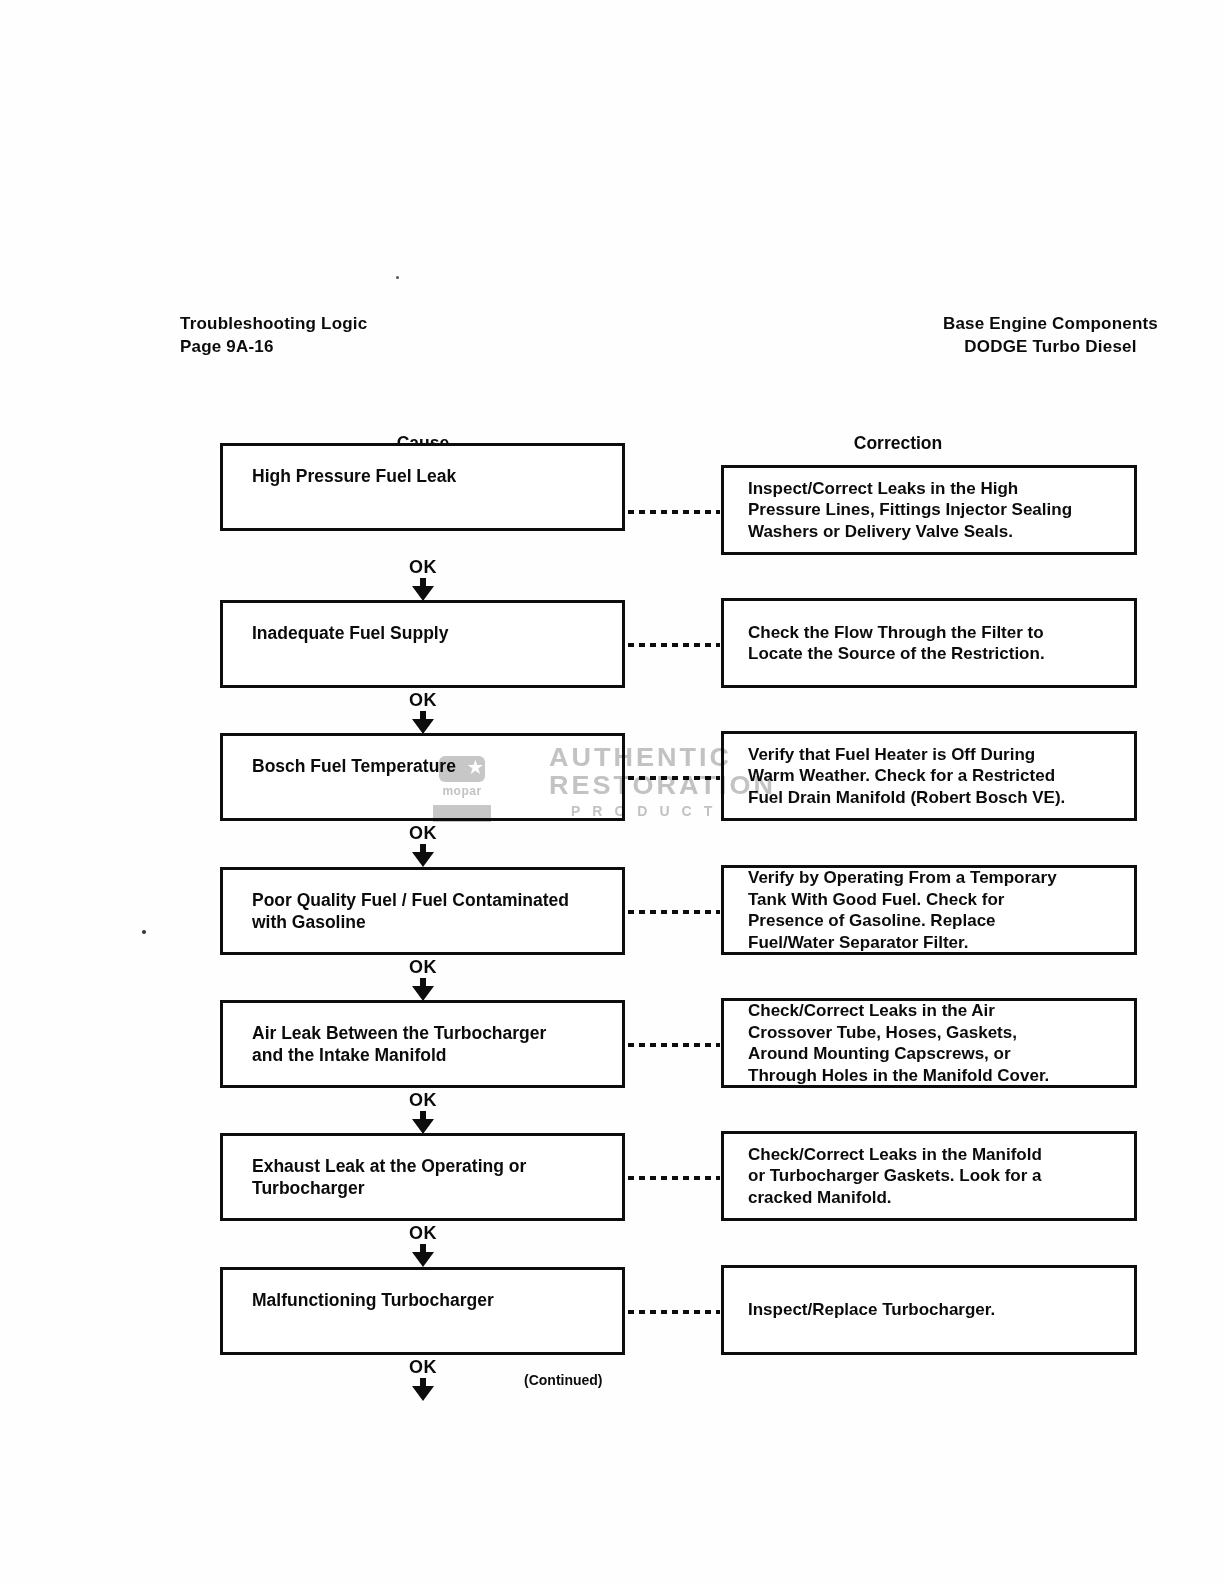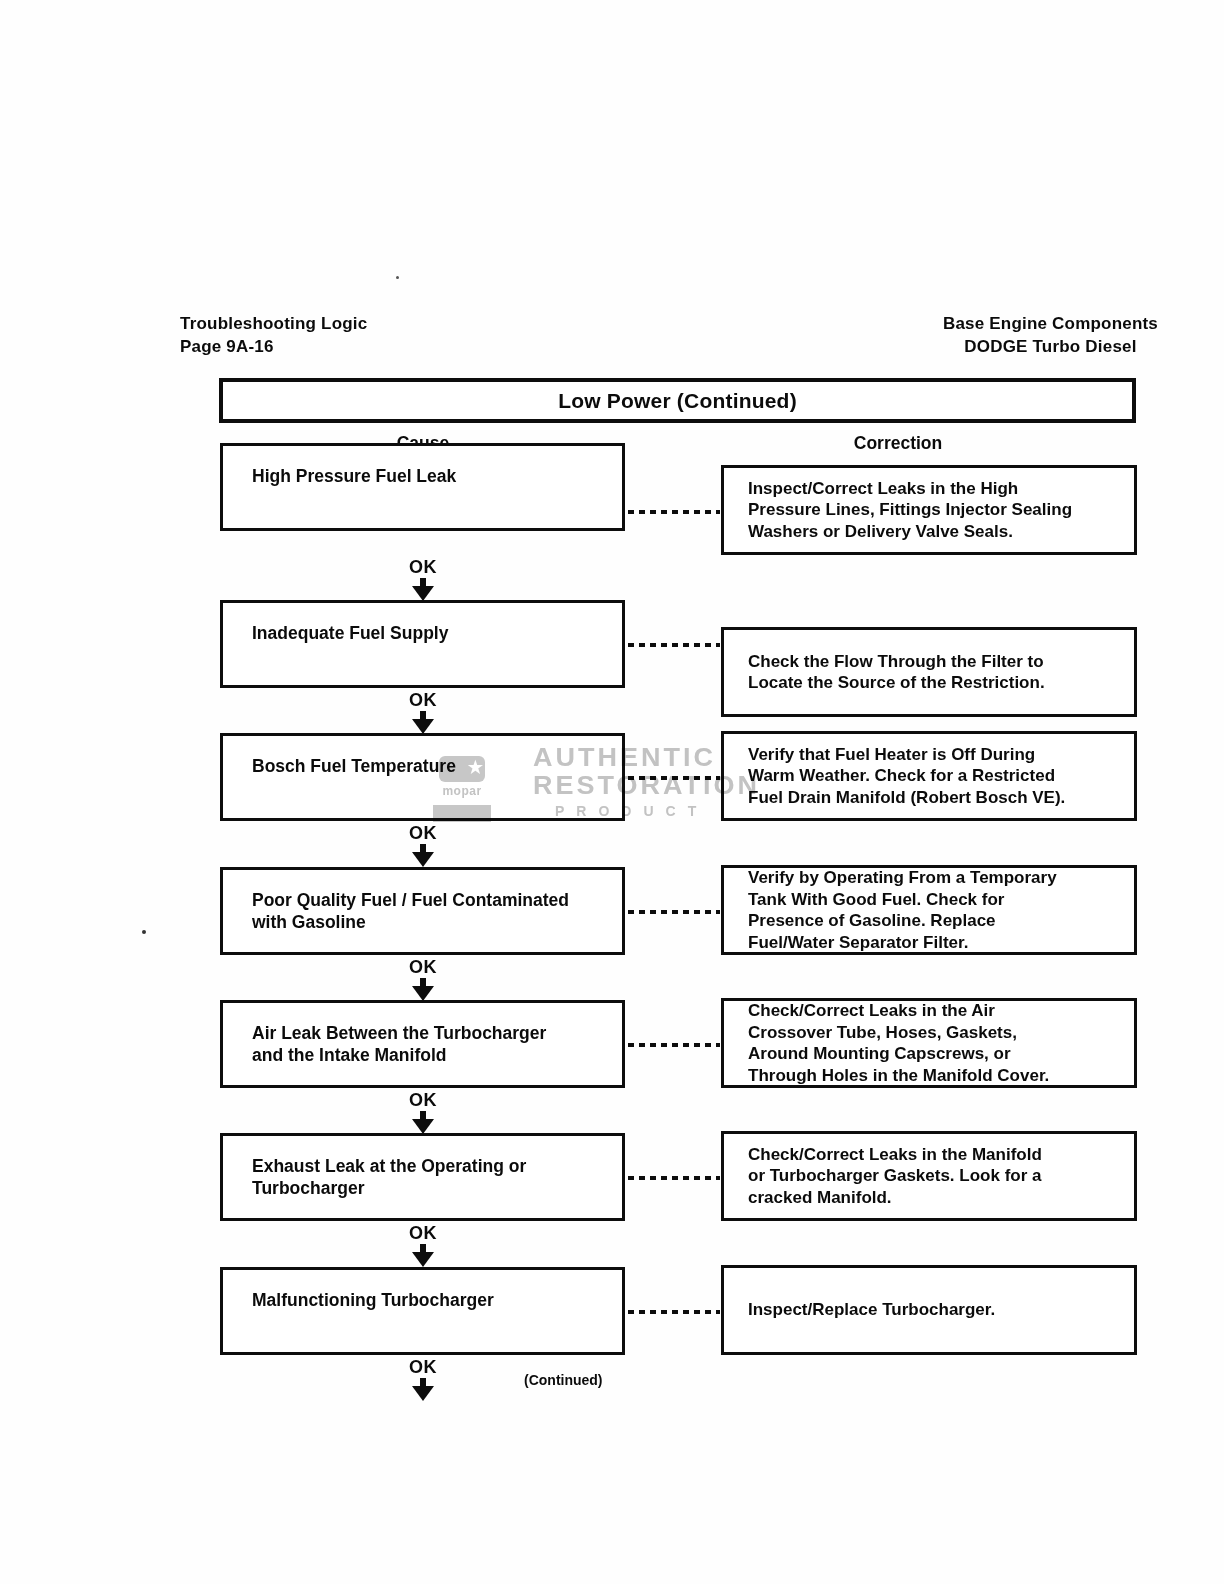--- a/index.html
+++ b/index.html
@@ -80,21 +80,21 @@
   .wm-logo-box {
     width: 46px; height: 26px; background: #c7c7c7; border-radius: 6px;
     position: relative;
   }
   .wm-star {
     position: absolute; right: 2px; top: 0px;
     color: #ffffff; font-size: 17px; line-height: 24px;
   }
   .wm-logo-text { font-size: 12px; line-height: 18px; color: #c3c3c3; letter-spacing: 0.5px; }
   .wm-logo-bar { width: 58px; height: 17px; background: #c7c7c7; margin-top: 5px; }
-  .wm-text { display: flex; flex-direction: column; }
+  .wm-text { display: flex; flex-direction: column; margin-left: 16px; }
   .wm-l1, .wm-l2 {
     font-size: 27px; line-height: 28px; letter-spacing: 3px;
     transform: scaleY(0.96); transform-origin: top left;
   }
   .wm-l3 { font-size: 14px; letter-spacing: 12px; margin-top: 3px; padding-left: 22px; }
 
   
   .speck { width: 4px; height: 4px; border-radius: 50%; background: #333; }
   .speck.s1 { left: 142px; top: 930px; }
   .speck.s2 { left: 396px; top: 276px; width: 3px; height: 3px; background: #555; }
@@ -106,23 +106,20 @@
 
   <div class="abs hdr left">
     <div>Troubleshooting Logic</div>
     <div>Page 9A-16</div>
   </div>
   <div class="abs hdr right">
     <div>Base Engine Components</div>
     <div>DODGE Turbo Diesel</div>
   </div>
 
-  <div class="abs title-box">
-    <span>Low Power (Continued)</span>
-  </div>
 
   <div class="abs col-label cause">Cause</div>
   <div class="abs col-label corr">Correction</div>
 
   <div class="abs cause-box" style="top:443px">
     <div class="prelines">High Pressure Fuel Leak</div>
   </div>
   <div class="abs connector" style="top:510px"></div>
   <div class="abs corr-box" style="top:465px">
     <div class="prelines">Inspect/Correct Leaks in the High
@@ -132,21 +129,21 @@
   <div class="abs ok-label" style="top:557px">OK</div>
   <div class="abs arrow" style="top:578px">
       <div class="stem"></div>
       <div class="head"></div>
     </div>
 
   <div class="abs cause-box" style="top:600px">
     <div class="prelines">Inadequate Fuel Supply</div>
   </div>
   <div class="abs connector" style="top:643px"></div>
-  <div class="abs corr-box" style="top:627px">
+  <div class="abs corr-box" style="top:598px">
     <div class="prelines">Check the Flow Through the Filter to
 Locate the Source of the Restriction.</div>
   </div>
   <div class="abs ok-label" style="top:690px">OK</div>
   <div class="abs arrow" style="top:711px">
       <div class="stem"></div>
       <div class="head"></div>
     </div>
 
   <div class="abs cause-box" style="top:733px">

